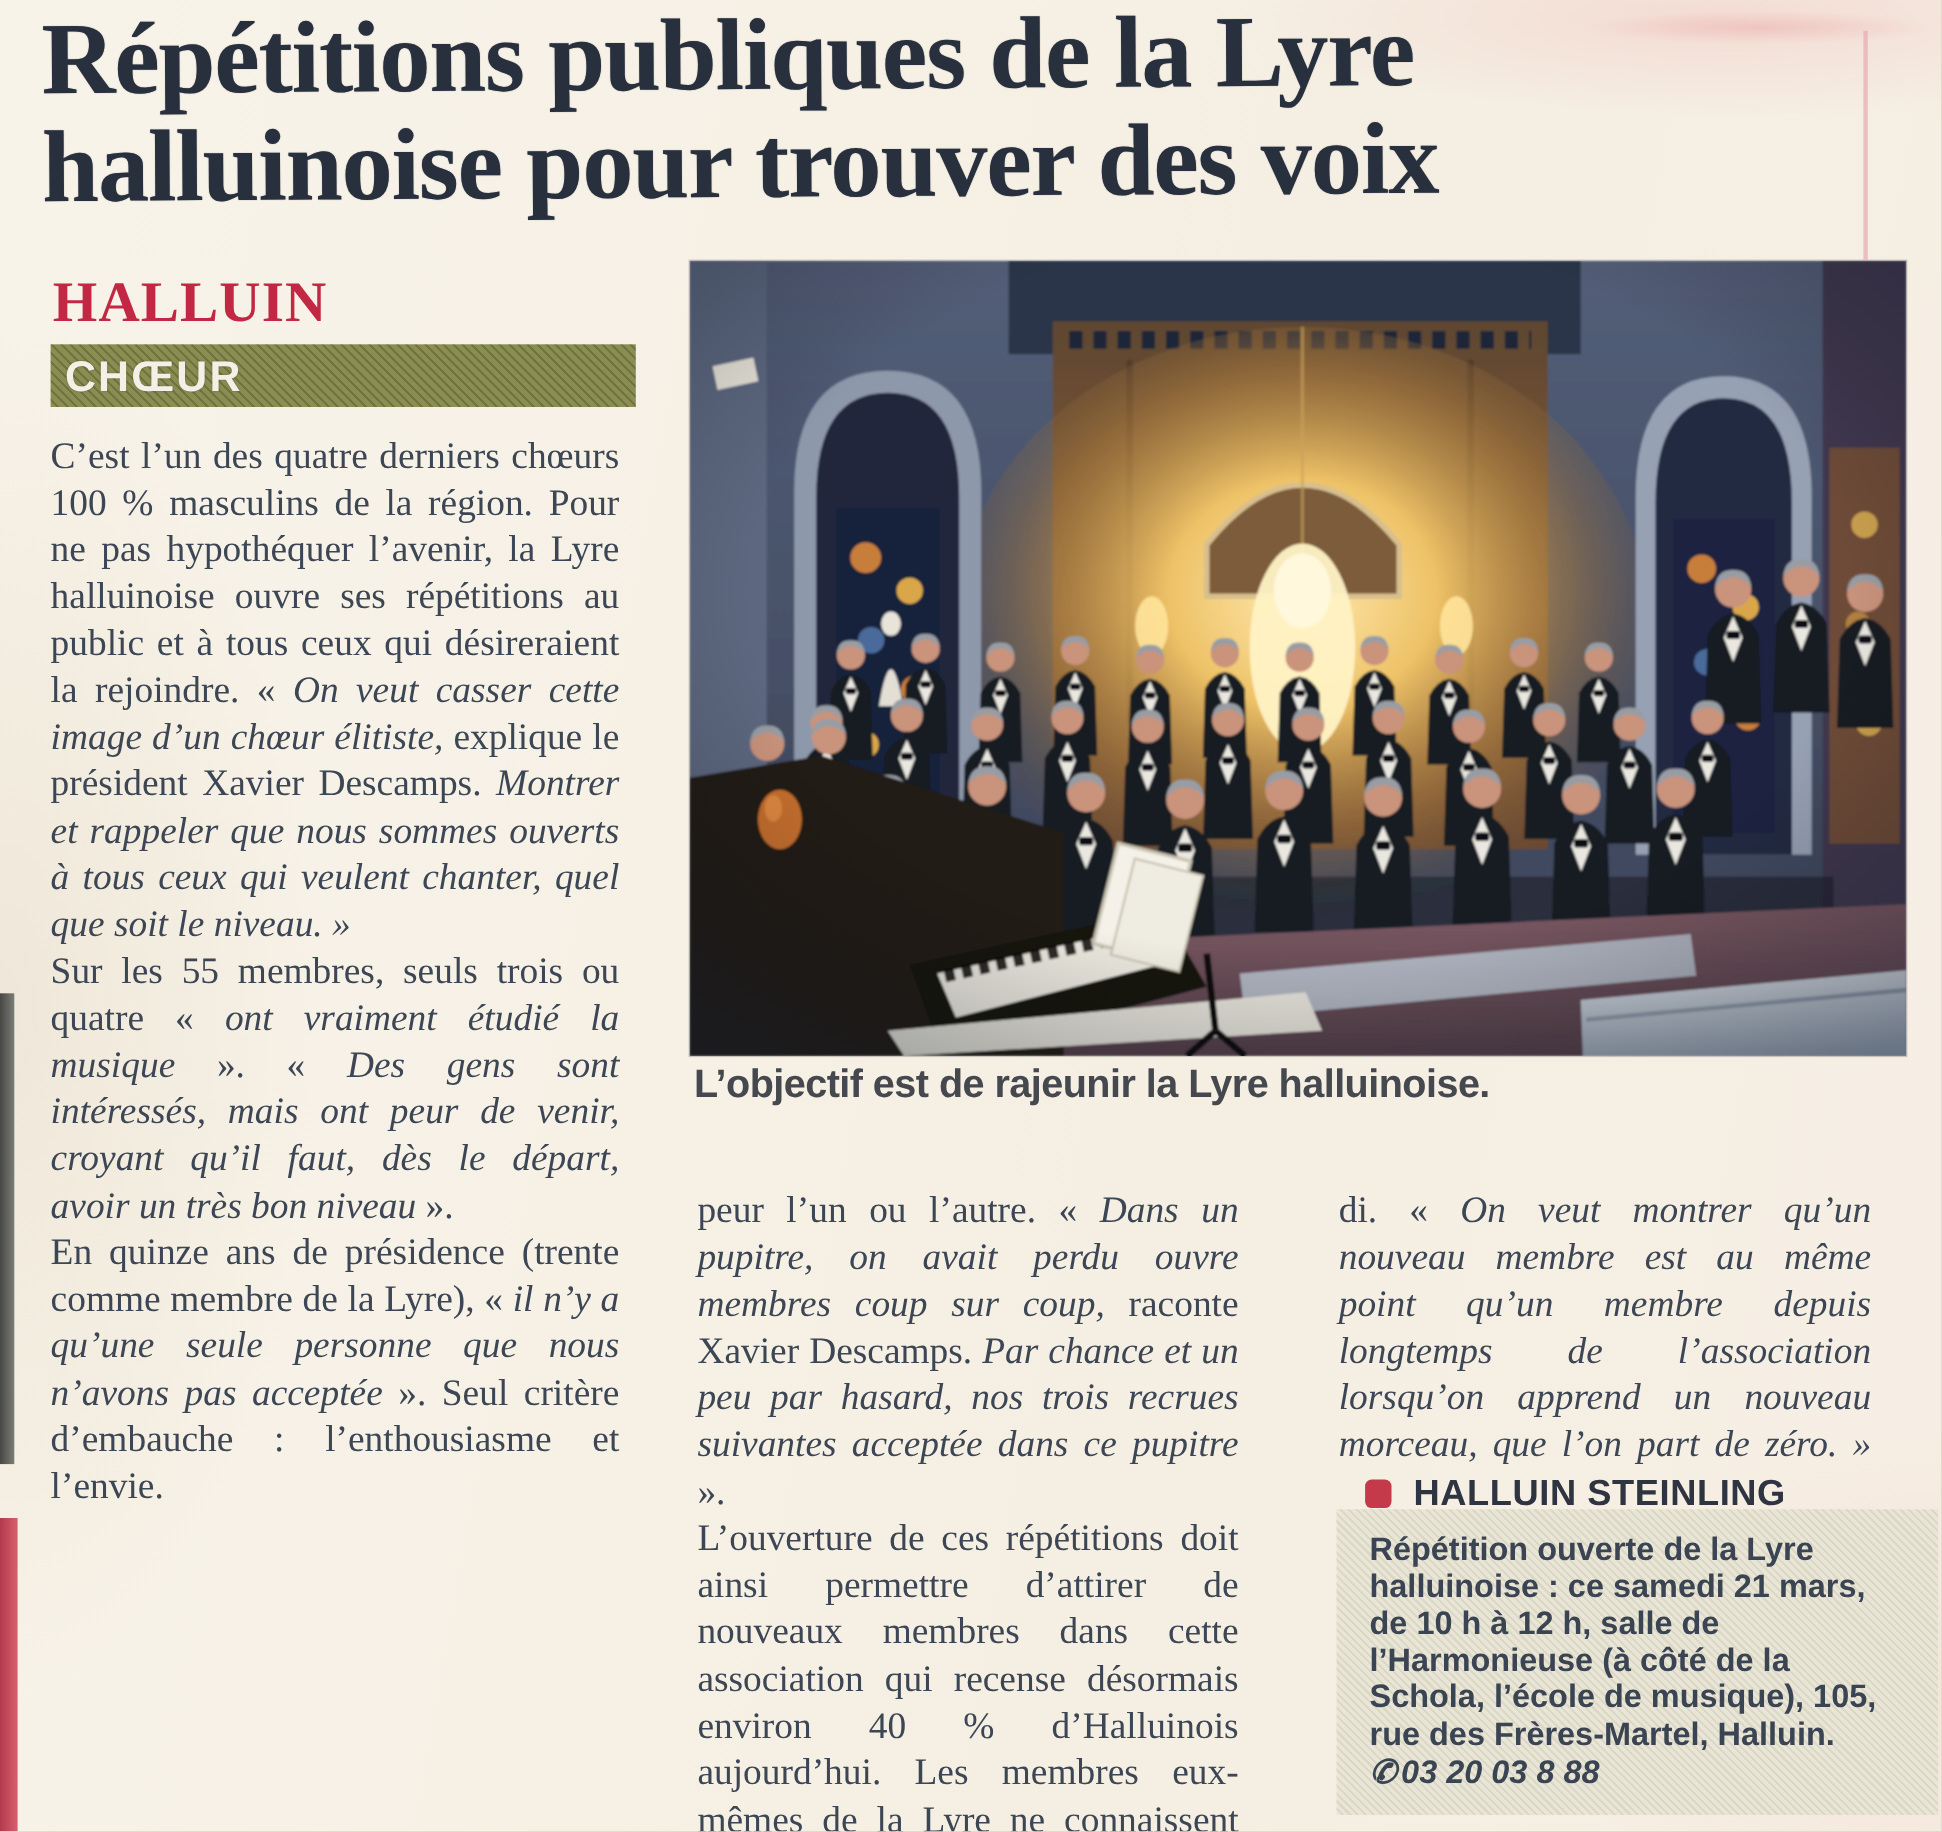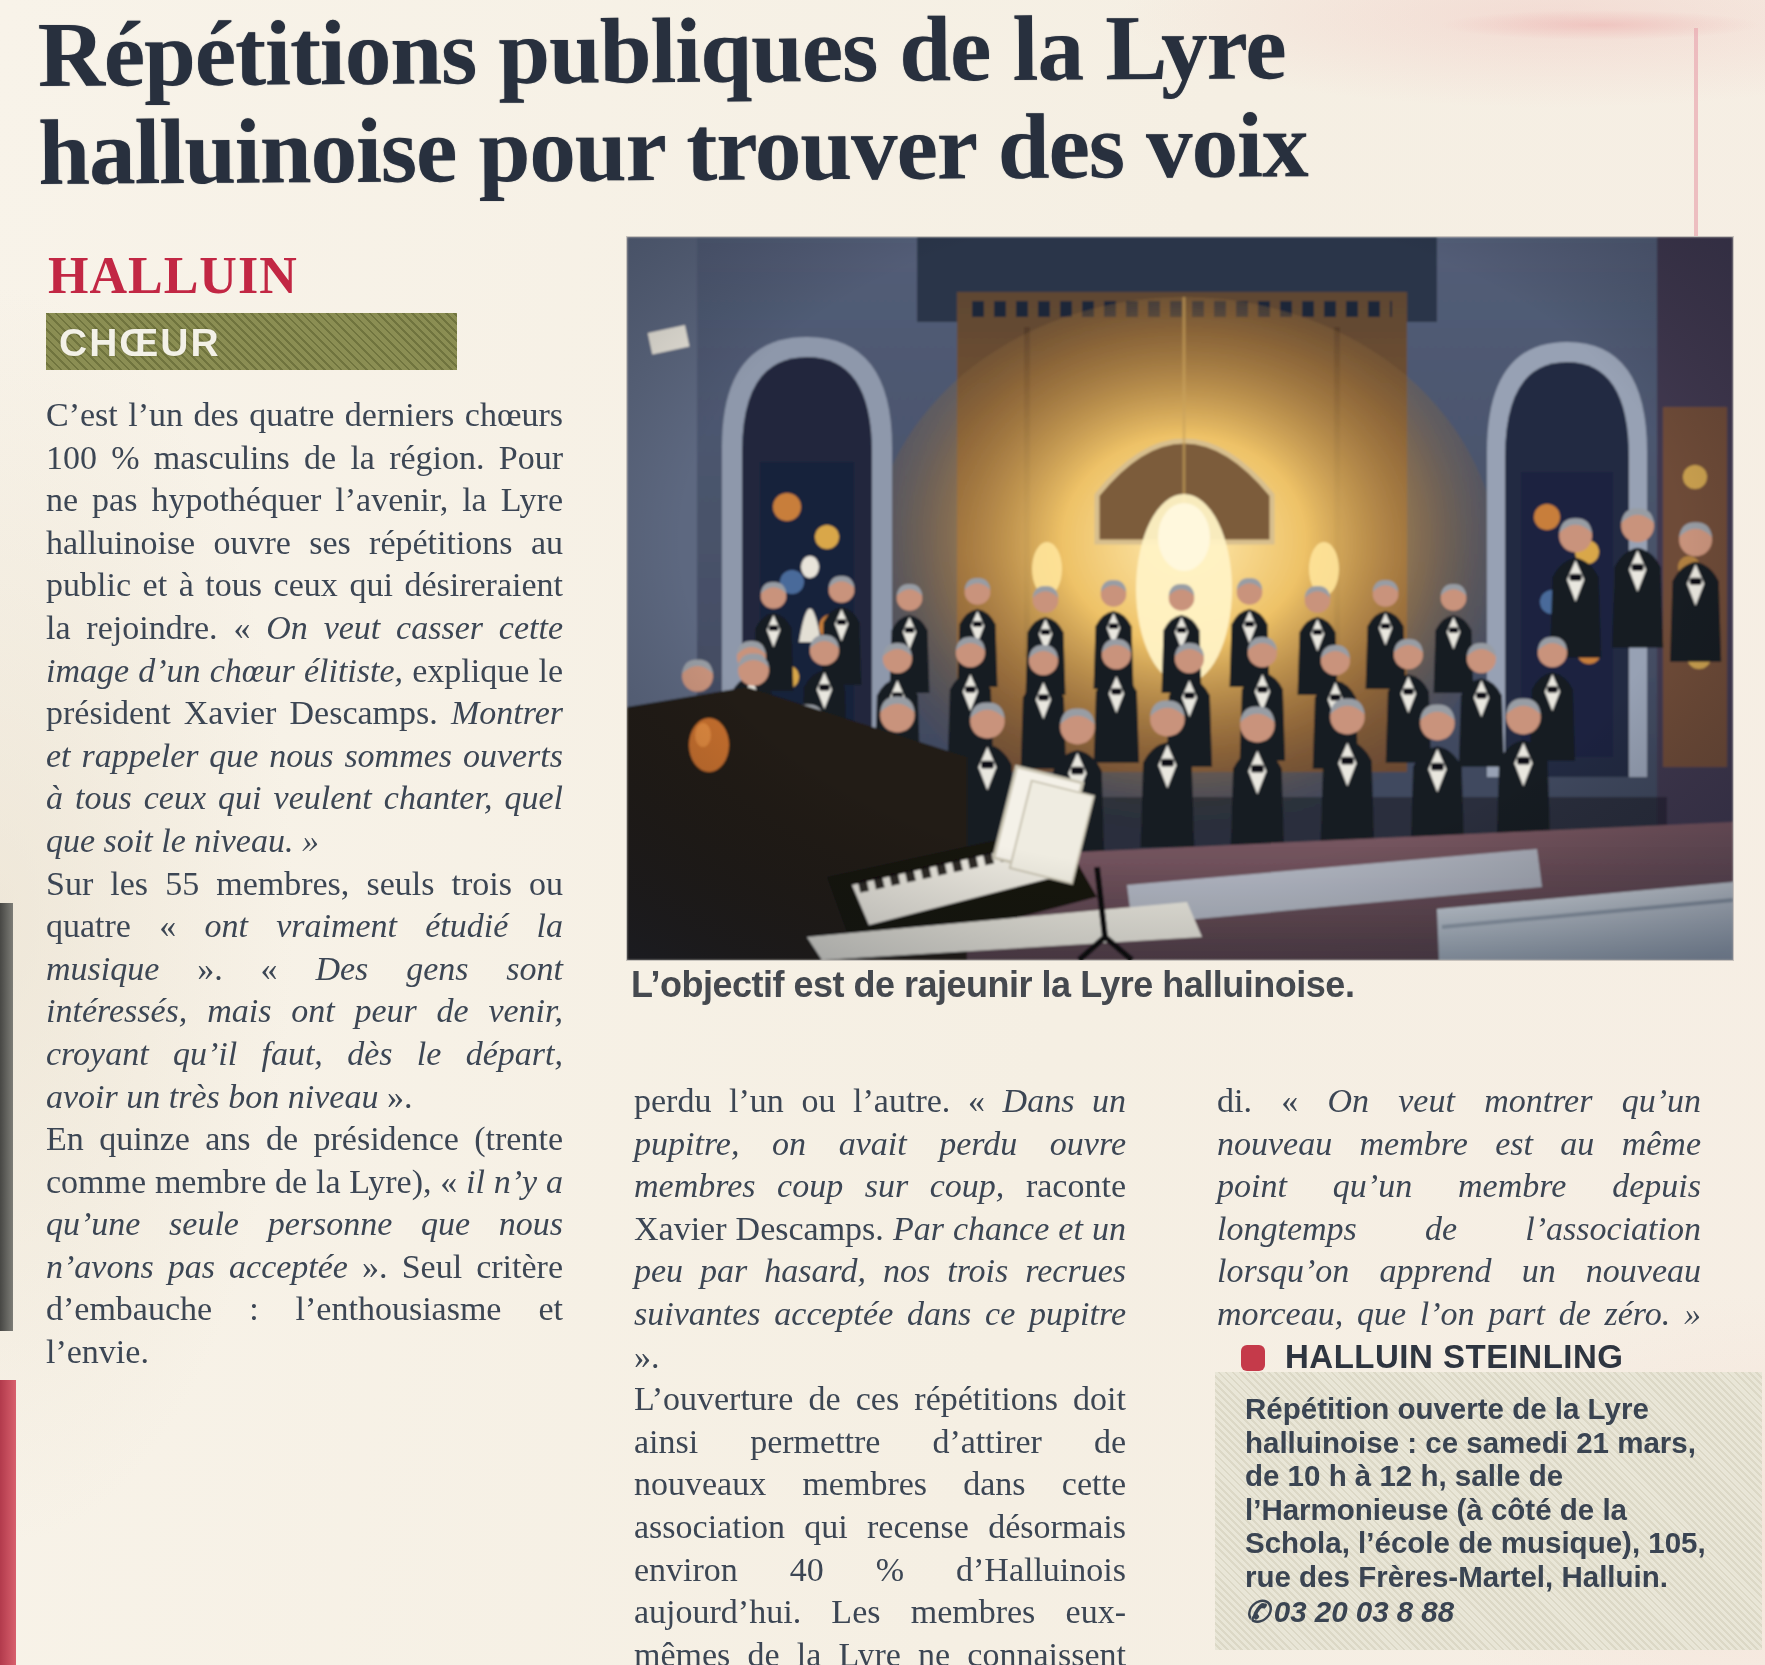--- a/index.html
+++ b/index.html
@@ -29,21 +29,21 @@
     text-shadow:0 0 1px rgba(40,48,62,.55);
   }
   h1.headline span { display:block; }
 
   .section-label {
     position:absolute; left:48px; top:246px;
     font-family:Liberation Serif, serif; font-weight:700;
     font-size:52px; color:#c22744; letter-spacing:1px;
   }
   .rubric-bar {
-    position:absolute; left:46px; top:313px; width:411px; height:57px;
+    position:absolute; left:46px; top:313px; width:532px; height:57px;
     background:repeating-linear-gradient(45deg,#8b8e53 0 4px,#70743e 4px 6px);
   }
   .rubric-bar span {
     display:inline-block; padding-left:13px; line-height:59px;
     font-family:"Liberation Sans", sans-serif; font-weight:700; font-size:39px;
     color:#f3f1e7; letter-spacing:2px; text-shadow:0 0 2px rgba(60,62,30,.5);
   }
 
   .body-col { position:absolute; text-align:justify; font-size:34px; line-height:42.6px; color:#3c4654; }
   .body-col p { margin:0; }
@@ -267,21 +267,21 @@
           <line x1="478" y1="700" x2="505" y2="723"></line>
         </g>
       </g>
       <rect x="0" y="0" width="1106" height="723" fill="url(#vign)"></rect>
     </svg>
   </figure>
 
   <div class="caption">L’objectif est de rajeunir la Lyre halluinoise.</div>
 
   <div id="col-mid" class="body-col">
-    <p><span>perdu l’un ou l’autre. « </span><em>Dans un pupitre, on avait perdu ouvre membres coup sur coup,</em><span> raconte Xavier Descamps. </span><em>Par chance et un peu par hasard, nos trois recrues suivantes acceptée dans ce pupitre</em><span> ».</span></p>
+    <p><span>peur l’un ou l’autre. « </span><em>Dans un pupitre, on avait perdu ouvre membres coup sur coup,</em><span> raconte Xavier Descamps. </span><em>Par chance et un peu par hasard, nos trois recrues suivantes acceptée dans ce pupitre</em><span> ».</span></p>
     <p><span>L’ouverture de ces répétitions doit ainsi permettre d’attirer de nouveaux membres dans cette association qui recense désormais environ 40 % d’Halluinois aujourd’hui. Les membres eux-mêmes de la Lyre ne connaissent pas le morceau qui sera étudié ce same-</span></p>
   </div>
 
   <div id="col-right" class="body-col">
     <p><span><span>di. « </span><em>On veut montrer qu’un nouveau membre est au même point qu’un membre depuis longtemps de l’association lorsqu’on apprend un nouveau morceau, que l’on part de zéro. »</em></span><span class="byline"><span class="byline-bullet"></span><span>HALLUIN STEINLING</span></span></p>
   </div>
 
   <aside class="infobox">
     <p>Répétition ouverte de la Lyre halluinoise : ce samedi 21 mars, de 10 h à 12 h, salle de l’Harmonieuse (à côté de la Schola, l’école de musique), 105, rue des Frères-Martel, Halluin.</p>
     <p class="phone-row"><span class="phone-icon">✆</span><span>03 20 03 8 88</span></p>

